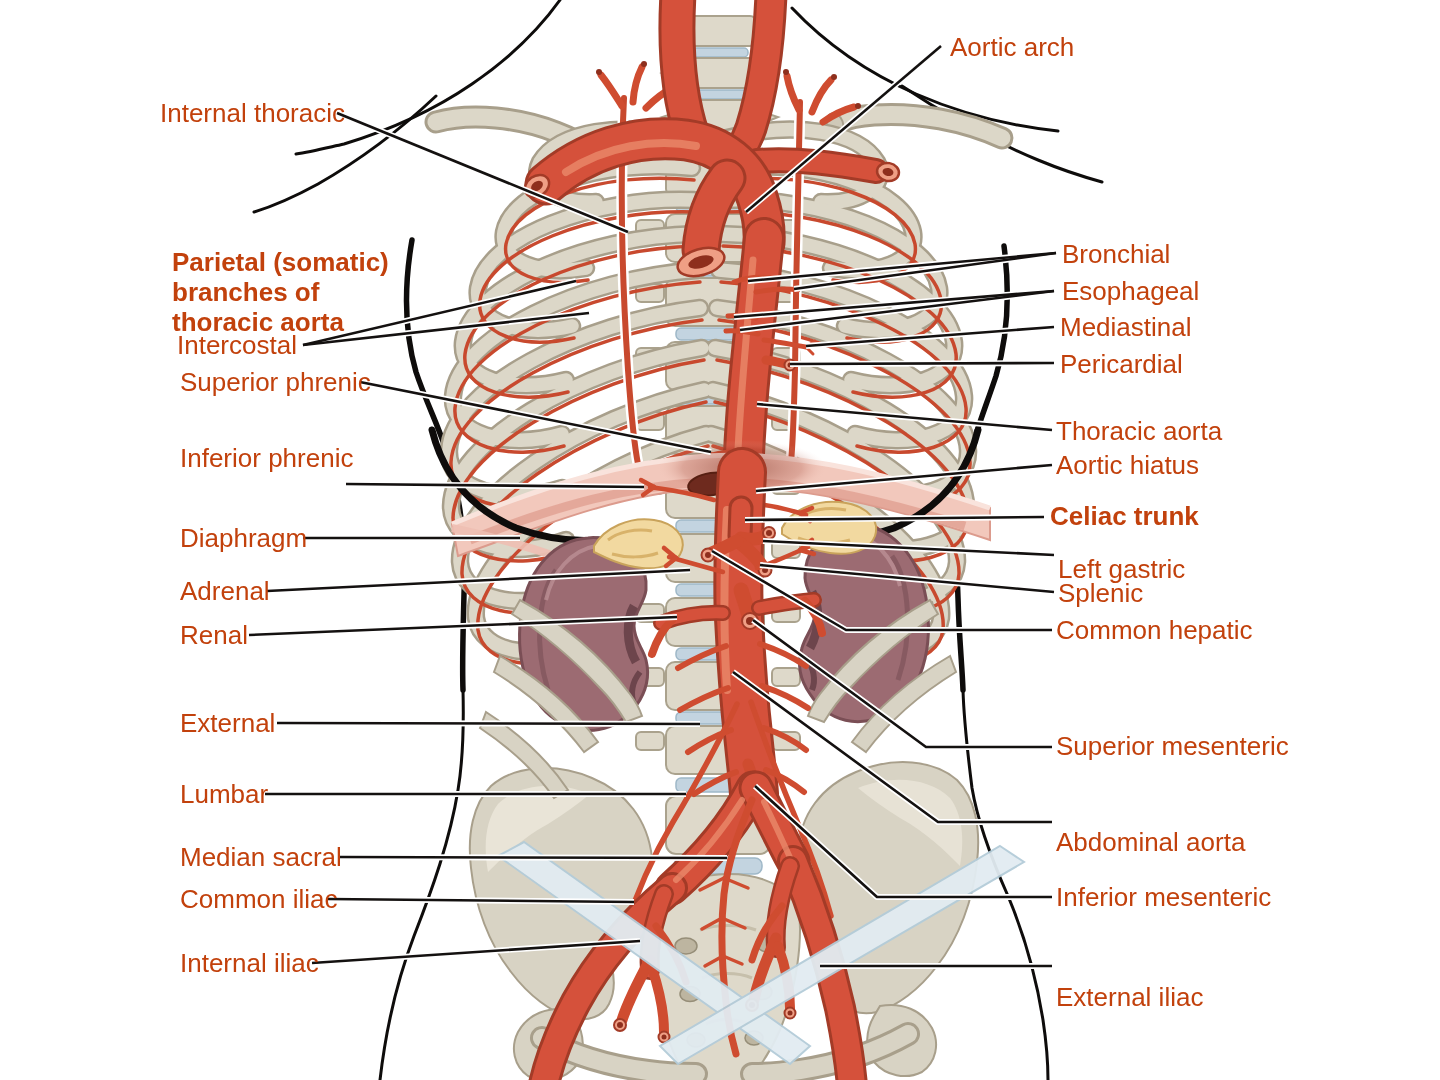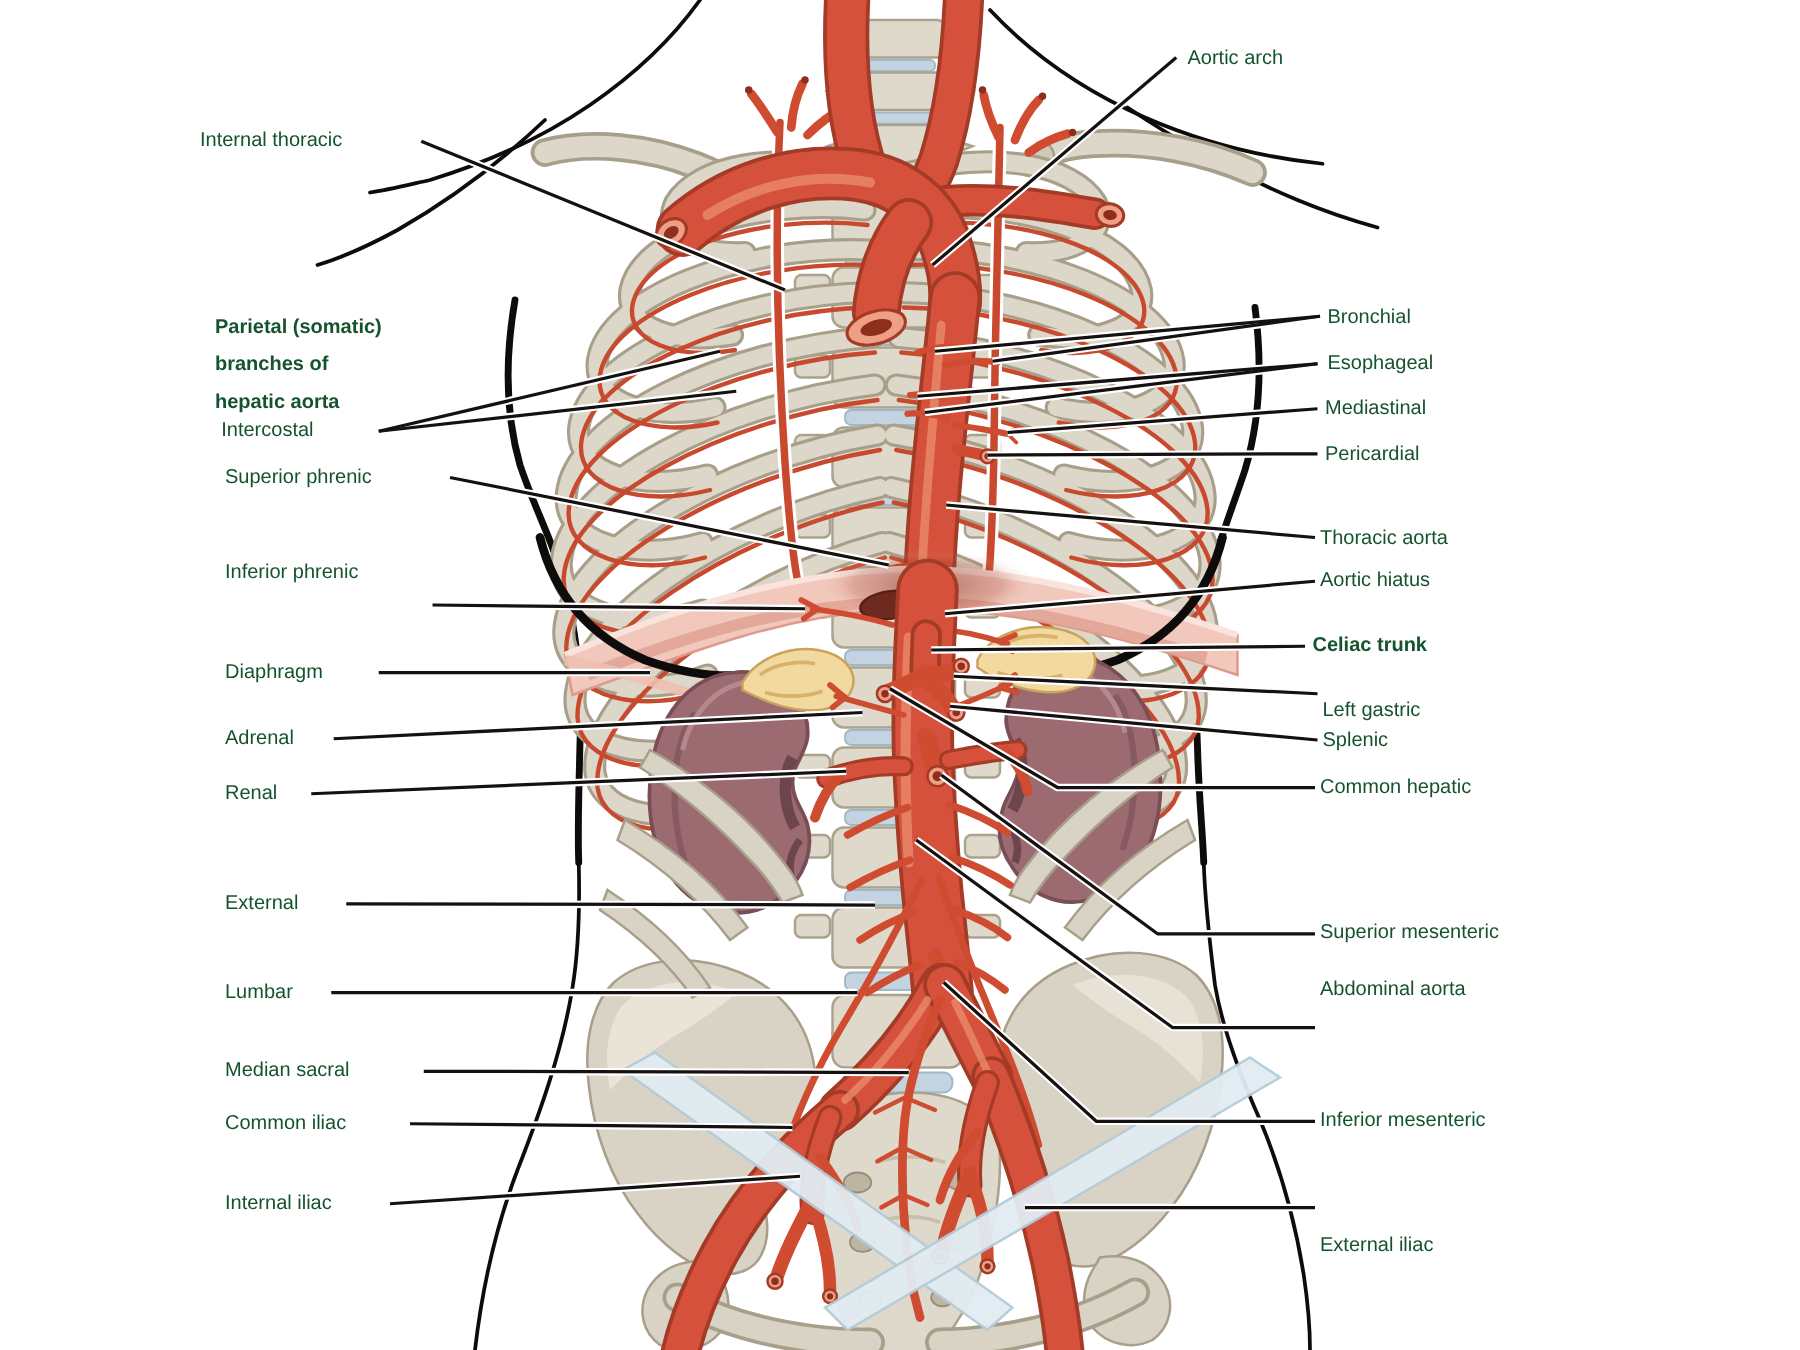--- a/index.html
+++ b/index.html
@@ -1,19 +1,19 @@
 <!DOCTYPE html>
 <html><head>
 <meta charset="utf-8">
 <style>
   html,body{margin:0;padding:0;background:#ffffff;}
   .stage{position:relative;width:1440px;height:1080px;background:#ffffff;overflow:hidden;
          font-family:"Liberation Sans", sans-serif;}
   .art{position:absolute;left:0;top:0;}
-  .lbl{position:absolute;font-size:16px;line-height:28px;color:#14532d;white-space:pre-line;}
+  .lbl{position:absolute;font-size:26px;line-height:28px;color:#c2410c;white-space:pre-line;}
   .lbl.bold{font-weight:bold;line-height:30px;}
   .lbl.bold2{font-weight:bold;line-height:27px;}
   
   .ribs-o{stroke:#a89f8b;stroke-width:18.5;fill:none;stroke-linecap:round;}
   .ribs-i{stroke:#dcd7c8;stroke-width:13.5;fill:none;stroke-linecap:round;}
   .ics{stroke:#c8492e;stroke-width:3.5;fill:none;stroke-linecap:round;}
   .bonefill{fill:#d8d3c4;stroke:#a89f8b;stroke-width:2;}
   .vert{fill:#ded9ca;stroke:#aaa28d;stroke-width:2;}
   .disc{fill:#c3d4e0;stroke:#9fb8c8;stroke-width:1.5;}
   .vout{stroke:#a33b27;fill:none;stroke-linecap:round;}
@@ -543,21 +543,21 @@
       <use href="#ld-abao"></use>
       <use href="#ld-imes"></use>
       <use href="#ld-exil"></use>
     </g>
   </g>
 </svg>
 
 <div class="lbl" style="left:160px;top:99px">Internal thoracic</div>
 <div class="lbl bold" style="left:172px;top:247px">Parietal (somatic)
 branches of
-hepatic aorta</div>
+thoracic aorta</div>
 <div class="lbl" style="left:177px;top:331px">Intercostal</div>
 <div class="lbl" style="left:180px;top:368px">Superior phrenic</div>
 <div class="lbl" style="left:180px;top:444px">Inferior phrenic</div>
 <div class="lbl" style="left:180px;top:524px">Diaphragm</div>
 <div class="lbl" style="left:180px;top:577px">Adrenal</div>
 <div class="lbl" style="left:180px;top:621px">Renal</div>
 <div class="lbl" style="left:180px;top:709px">External</div>
 <div class="lbl" style="left:180px;top:780px">Lumbar</div>
 <div class="lbl" style="left:180px;top:843px">Median sacral</div>
 <div class="lbl" style="left:180px;top:885px">Common iliac</div>
@@ -568,17 +568,17 @@
 <div class="lbl" style="left:1062px;top:277px">Esophageal</div>
 <div class="lbl" style="left:1060px;top:313px">Mediastinal</div>
 <div class="lbl" style="left:1060px;top:350px">Pericardial</div>
 <div class="lbl" style="left:1056px;top:417px">Thoracic aorta</div>
 <div class="lbl" style="left:1056px;top:451px">Aortic hiatus</div>
 <div class="lbl bold2" style="left:1050px;top:503px">Celiac trunk</div>
 <div class="lbl" style="left:1058px;top:555px">Left gastric</div>
 <div class="lbl" style="left:1058px;top:579px">Splenic</div>
 <div class="lbl" style="left:1056px;top:616px">Common hepatic</div>
 <div class="lbl" style="left:1056px;top:732px">Superior mesenteric</div>
-<div class="lbl" style="left:1056px;top:778px">Abdominal aorta</div>
+<div class="lbl" style="left:1056px;top:828px">Abdominal aorta</div>
 <div class="lbl" style="left:1056px;top:883px">Inferior mesenteric</div>
 <div class="lbl" style="left:1056px;top:983px">External iliac</div>
 
 </div>
 
 </body></html>

